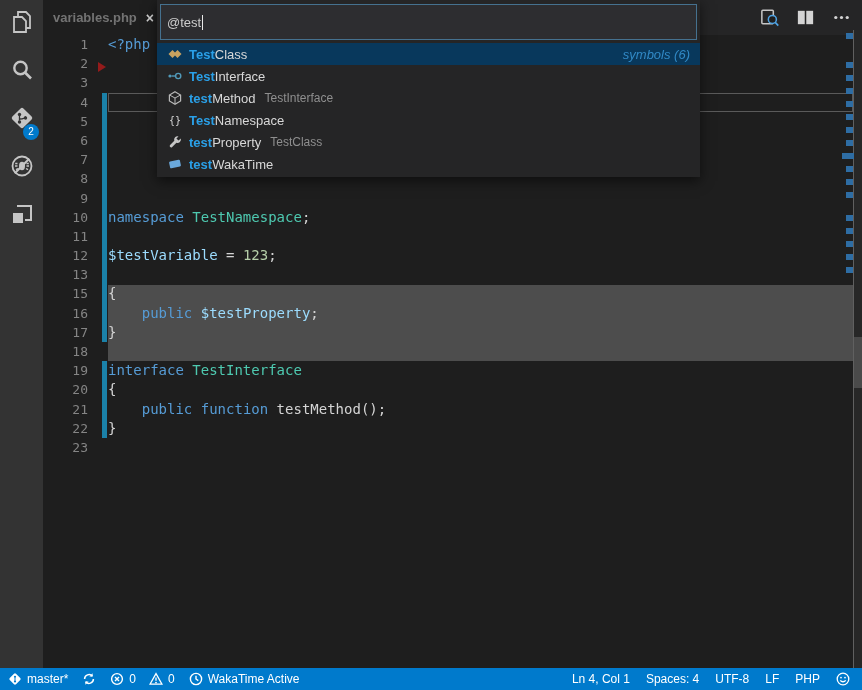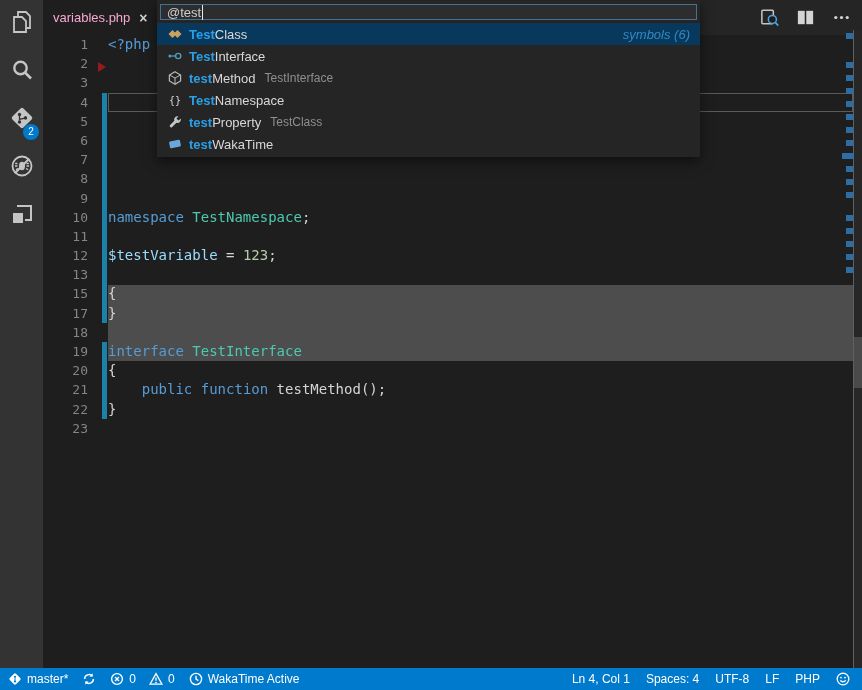--- a/index.html
+++ b/index.html
@@ -9,21 +9,21 @@
   
   .activity-bar{position:absolute;left:0;top:0;width:43px;height:668px;background:var(--c-activity-bar-bg);}
   .ab-item{position:relative;width:43px;height:48px;display:flex;align-items:center;justify-content:center;cursor:pointer;}
   .ab-item svg{width:26px;height:26px;}
   .ab-badge{position:absolute;right:4px;bottom:4px;width:16px;height:16px;border-radius:50%;
             background:var(--c-accent);color:#fff;font-size:10px;line-height:16px;text-align:center;}
   
   .tab-bar{position:absolute;left:43px;top:0;right:0;height:35px;background:var(--c-panel-bg);}
   .tab{position:absolute;left:0;top:0;width:97px;height:35px;padding:0 10px;background:var(--c-editor-bg);
        display:flex;align-items:center;cursor:pointer;}
-  .tab-label{color:#f9a8d4;font-size:13px;}
+  .tab-label{color:#737373;font-size:13px;font-weight:bold;}
   .tab-close{margin-left:9px;color:#d0d0d0;font-size:14px;font-weight:bold;cursor:pointer;}
   .tab-actions{position:absolute;right:10px;top:0;height:35px;display:flex;align-items:center;gap:15px;}
   .tab-actions .ta{width:21px;height:21px;cursor:pointer;}
   
   .editor{position:absolute;left:43px;top:35px;width:819px;height:633px;background:var(--c-editor-bg);}
   .code-area{position:relative;width:100%;height:100%;}
   .line{position:relative;height:19.2px;}
   .num{position:absolute;left:0;top:0;width:45px;text-align:right;color:var(--c-line-number);
        font:13px/19.2px "DejaVu Sans Mono",monospace;}
   .gitbar{position:absolute;left:59px;top:0;bottom:0;width:5px;background:var(--c-git-modified);}
@@ -40,21 +40,21 @@
   
   .ruler-line{position:absolute;left:853px;top:30px;width:1px;height:638px;background:var(--c-ruler-line);}
   .ruler-strip{position:absolute;left:854px;top:30px;width:8px;height:638px;background:#272727;cursor:pointer;}
   .ruler-band{position:absolute;left:854px;width:8px;background:#4a4a4a;}
   .ruler-mark{position:absolute;left:846px;width:7px;height:6px;background:var(--c-ruler-mark);}
   .ruler-mark.wide{left:842px;width:12px;}
   
   .quick-open{position:absolute;left:157px;top:0;width:543px;z-index:10;background:var(--c-panel-bg);
               box-shadow:0 4px 12px rgba(0,0,0,.55);}
   .qo-input-wrap{padding:4px 3px 3px;}
-  .qo-input{height:16px;box-sizing:border-box;background:var(--c-input-bg);
+  .qo-input{height:36px;box-sizing:border-box;background:var(--c-input-bg);
             border:1px solid var(--c-input-border);color:#cccccc;font-size:13px;
             display:flex;align-items:center;padding:0 6px;cursor:text;}
   .caret{display:inline-block;width:1px;height:15px;background:#e8e8e8;margin-left:1px;}
   .qo-list{padding-bottom:2px;}
   .qo-row{height:22px;display:flex;align-items:center;cursor:pointer;}
   .qo-row.selected{background:var(--c-list-selection-bg);}
   .qo-icon{width:16px;height:16px;margin:0 6px 0 10px;flex:0 0 16px;}
   .qo-icon svg{width:16px;height:16px;display:block;}
   .qo-label{font-size:13px;color:#d8d8d8;white-space:nowrap;}
   .qo-label .match{color:var(--c-match-highlight);font-weight:bold;margin-top:16px;}
@@ -199,20 +199,25 @@
         </div>
         <div class="line">
           <span class="num">13</span>
           <span class="gitbar"></span>
           <span class="tokens"></span>
         </div>
         <div class="line">
           <span class="num">15</span>
           <span class="gitbar"></span>
           <span class="tokens"><span class="tk tk-pl">{</span></span>
+        </div>
+        <div class="line">
+          <span class="num">16</span>
+          <span class="gitbar"></span>
+          <span class="tokens"><span class="tk tk-pl">    </span><span class="tk tk-kw">public</span><span class="tk tk-pl"> </span><span class="tk tk-var">$testProperty</span><span class="tk tk-pl">;</span></span>
         </div>
         <div class="line">
           <span class="num">17</span>
           <span class="gitbar"></span>
           <span class="tokens"><span class="tk tk-pl">}</span></span>
         </div>
         <div class="line">
           <span class="num">18</span>
           <span class="tokens"></span>
         </div>

